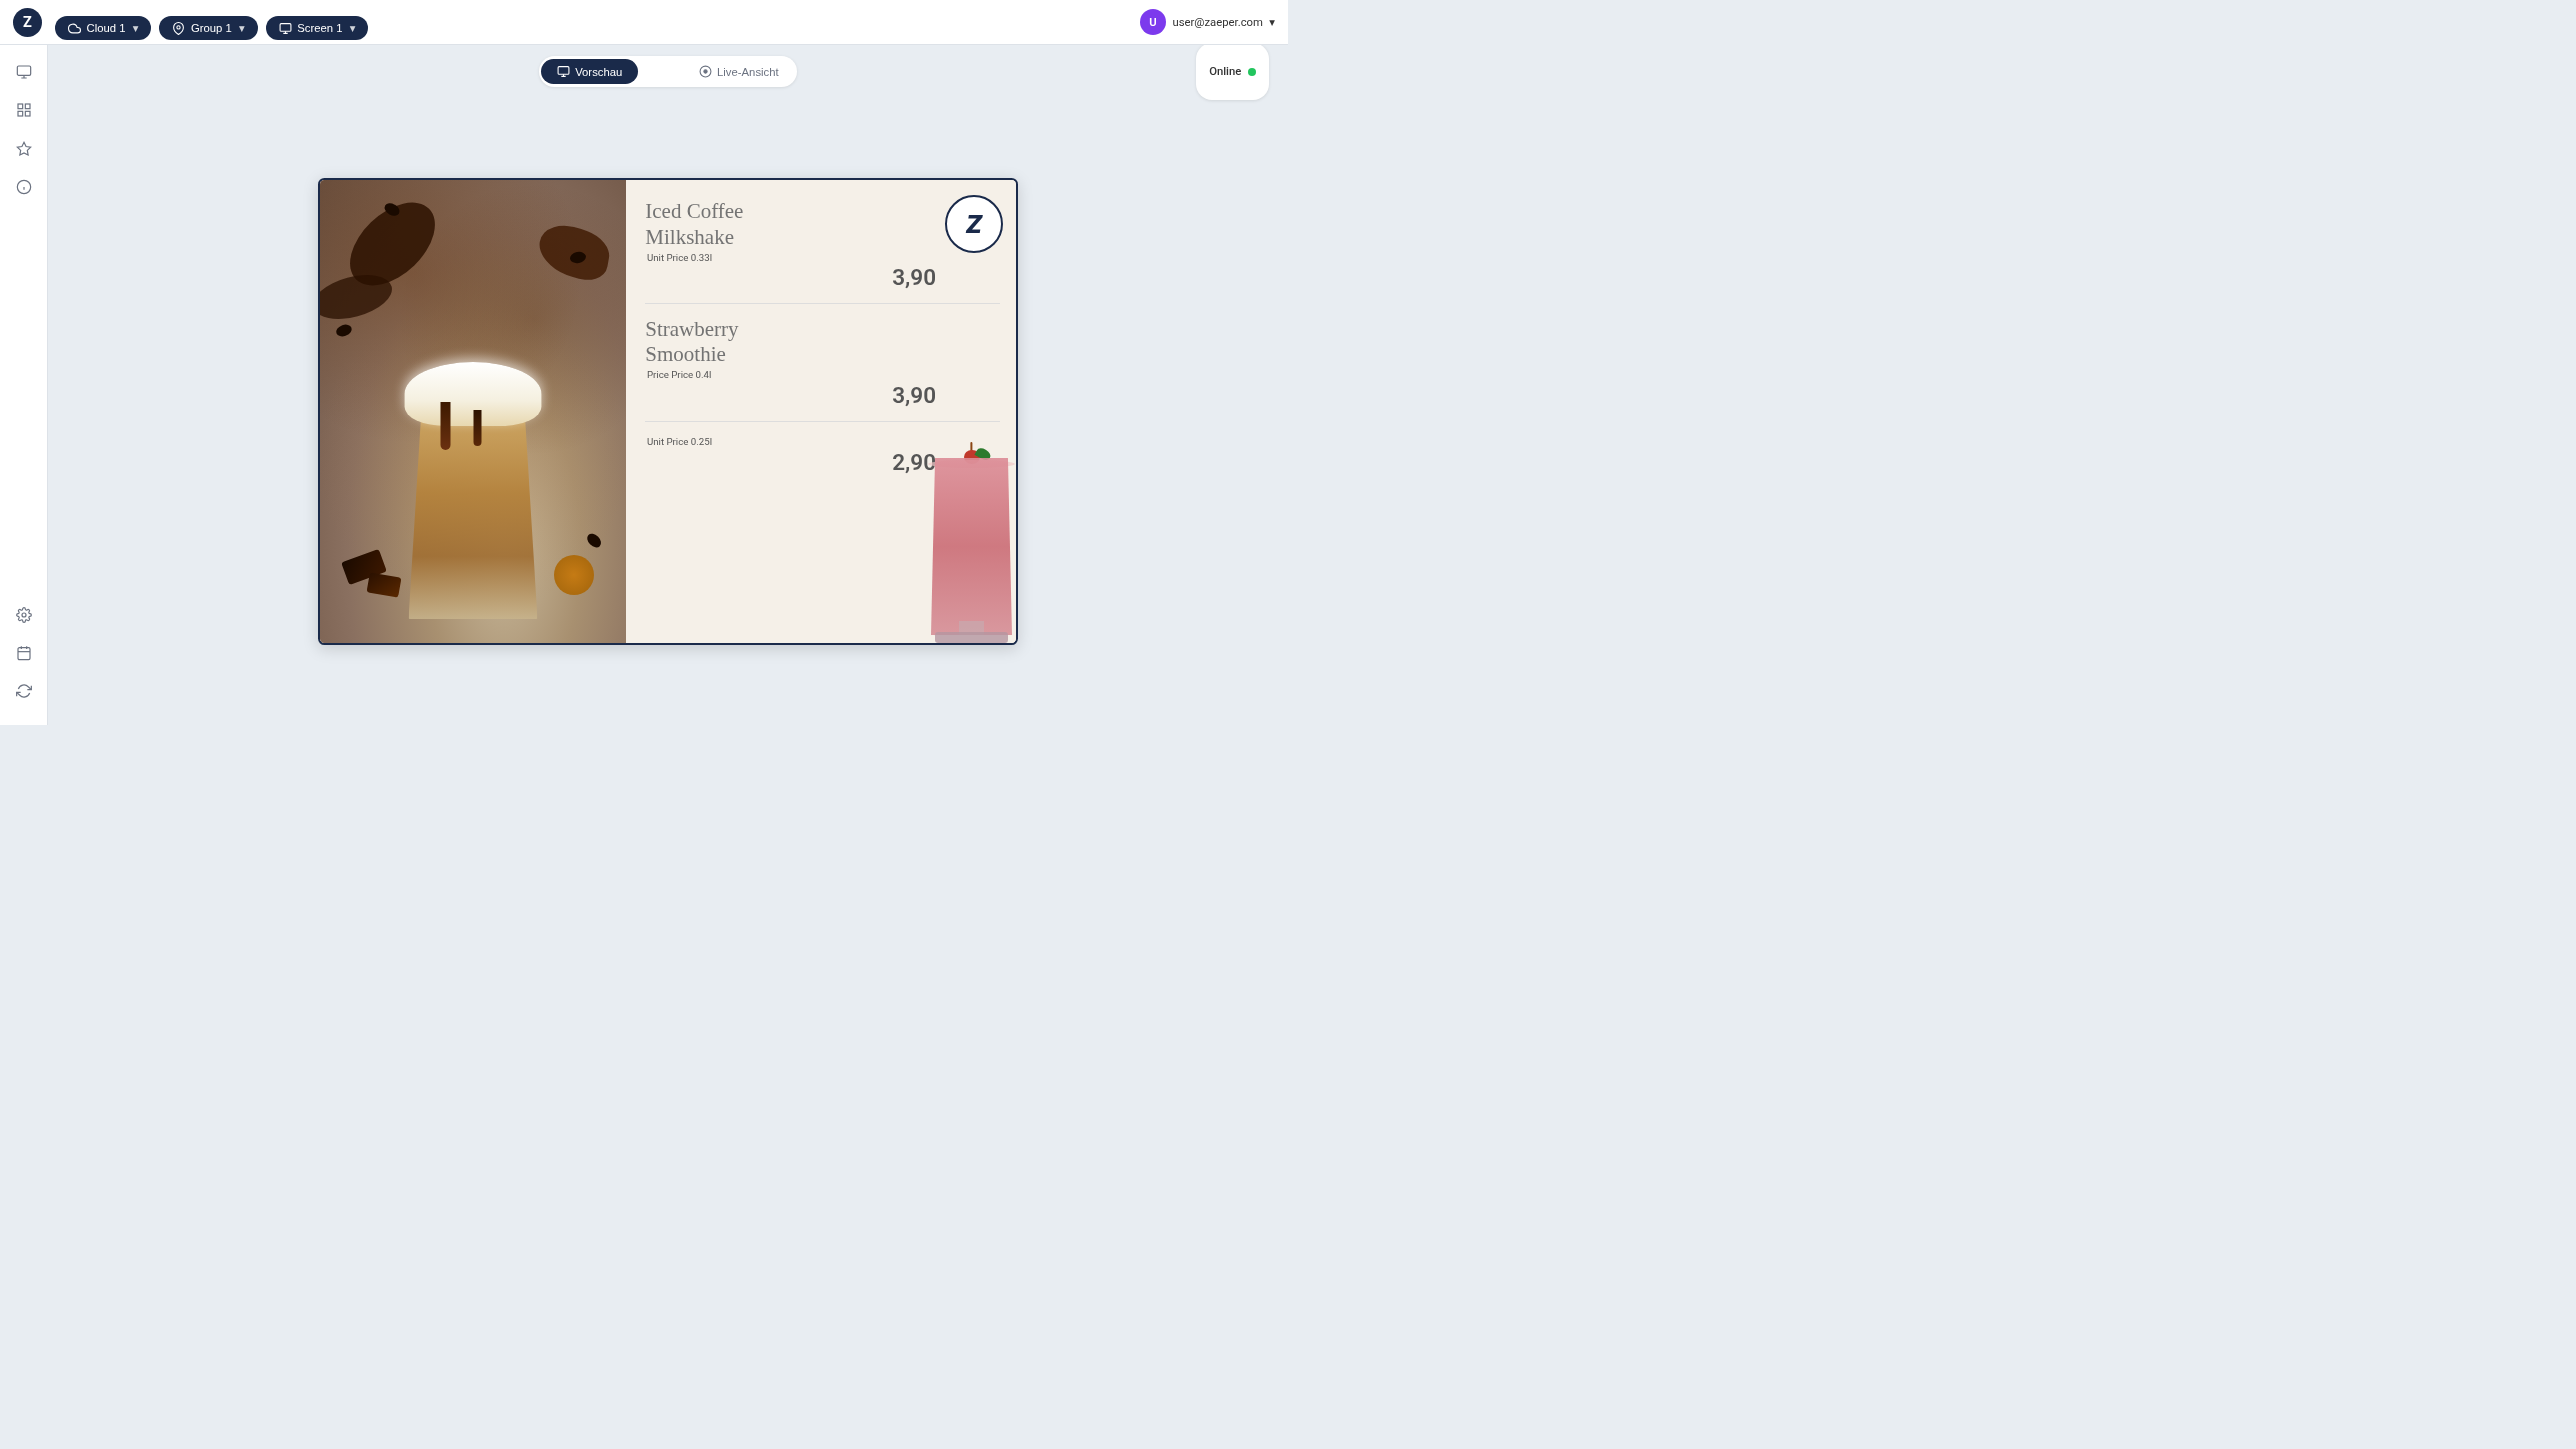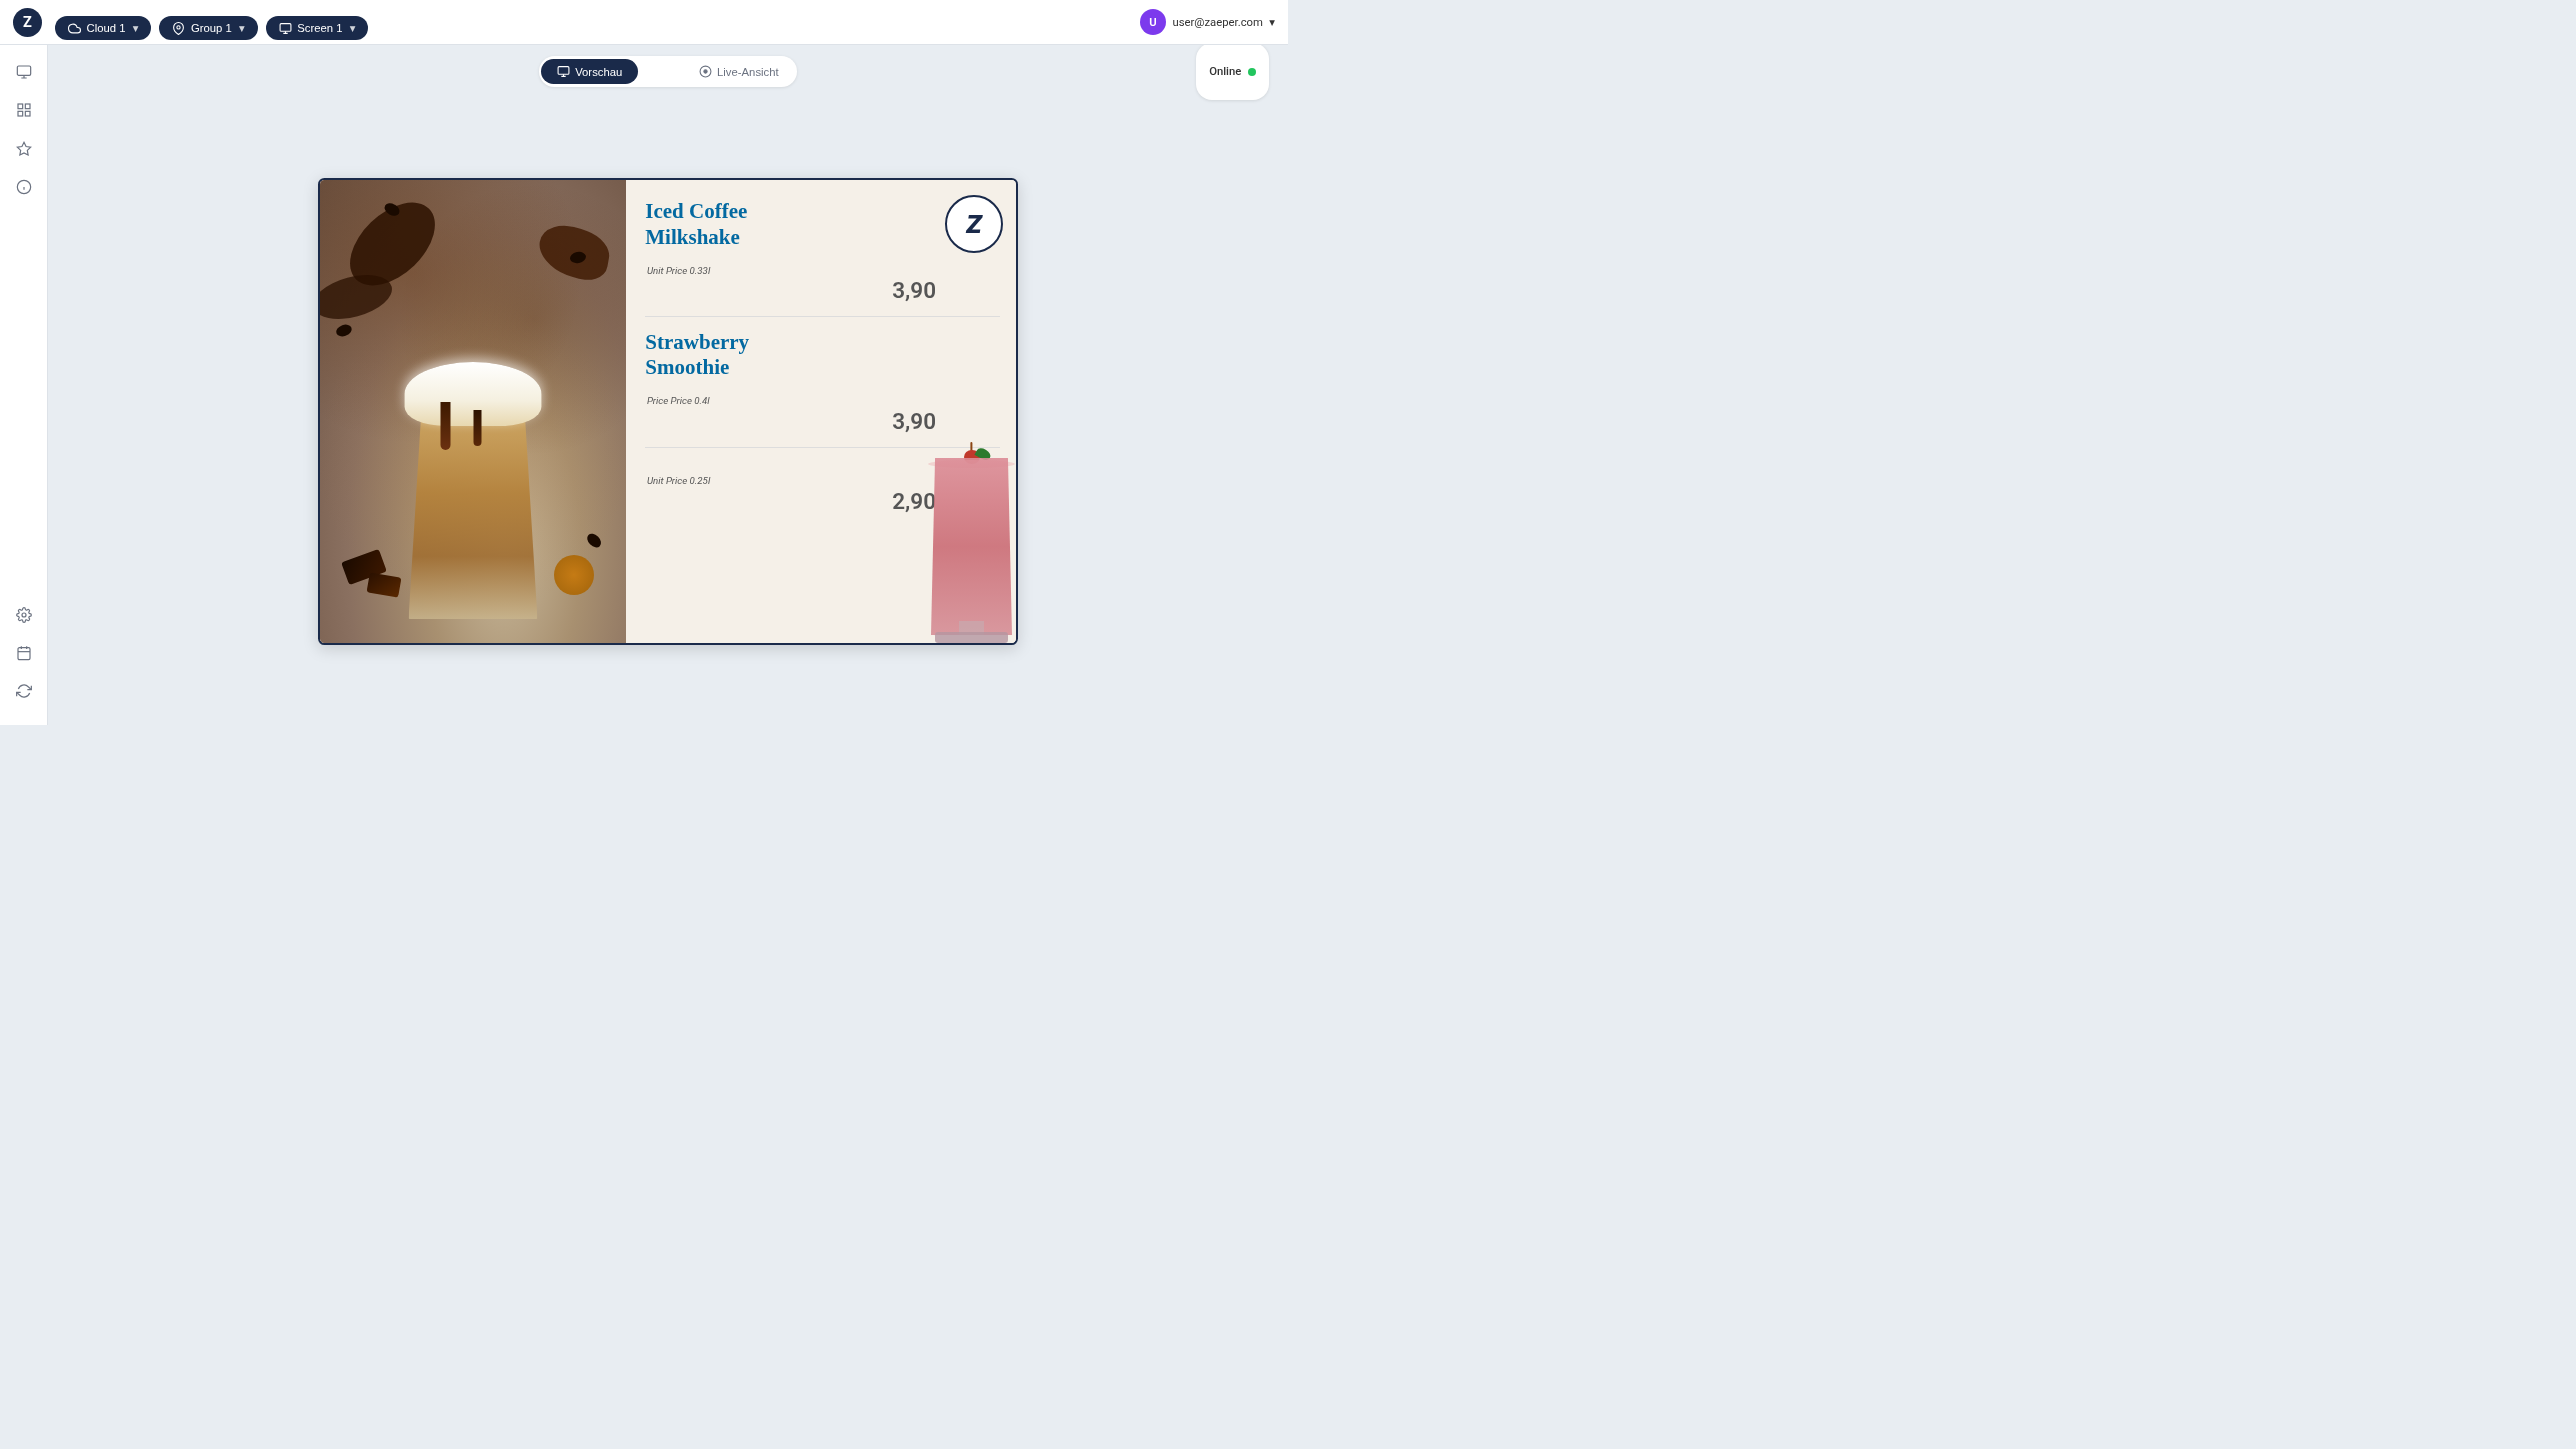--- a/index.html
+++ b/index.html
@@ -411,31 +411,30 @@
       flex-direction: column;
       gap: 9.7px;
       flex: 1;
     }
     .menu-item {
       display: flex;
       flex-direction: column;
     }
     .menu-item-name {
       font-size: 21px;
-      font-weight: 700;
-      color: #0369a1;
+      font-weight: 400;
+      color: #737373;
       line-height: 1.2;
       font-family: 'Georgia', serif;
     }
     .menu-item-unit {
       font-size: 9.7px;
       color: #555;
-      margin-top: 15px;
+      margin-top: 2px;
       margin-left: 1.6px;
-      font-style: italic;
     }
     .menu-item-price {
       font-size: 22.5px;
       font-weight: 600;
       color: #555;
       text-align: right;
       margin-top: 1.6px;
       padding-right: 64px;
     }
     .menu-divider {

